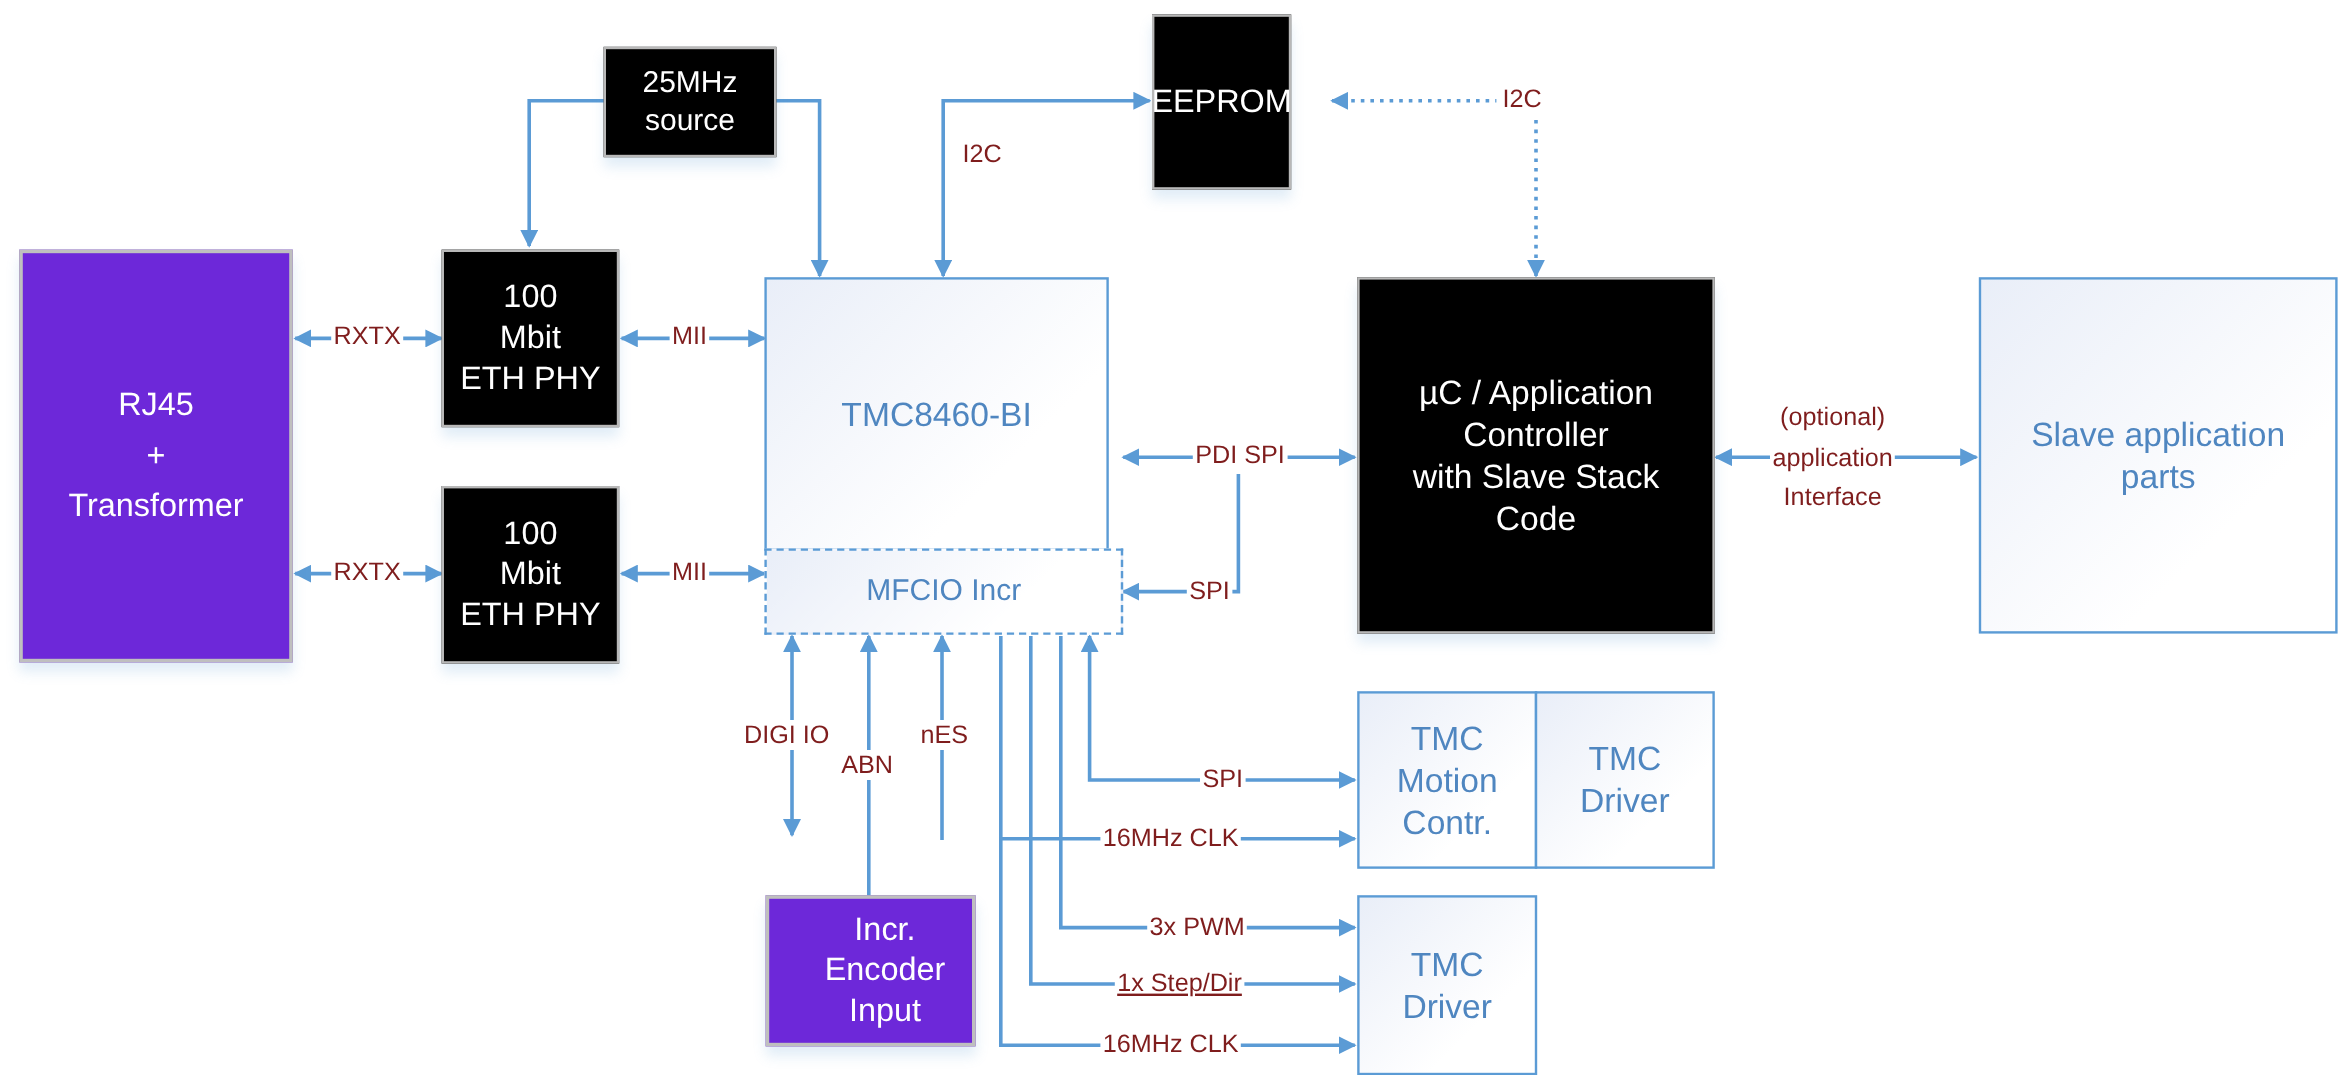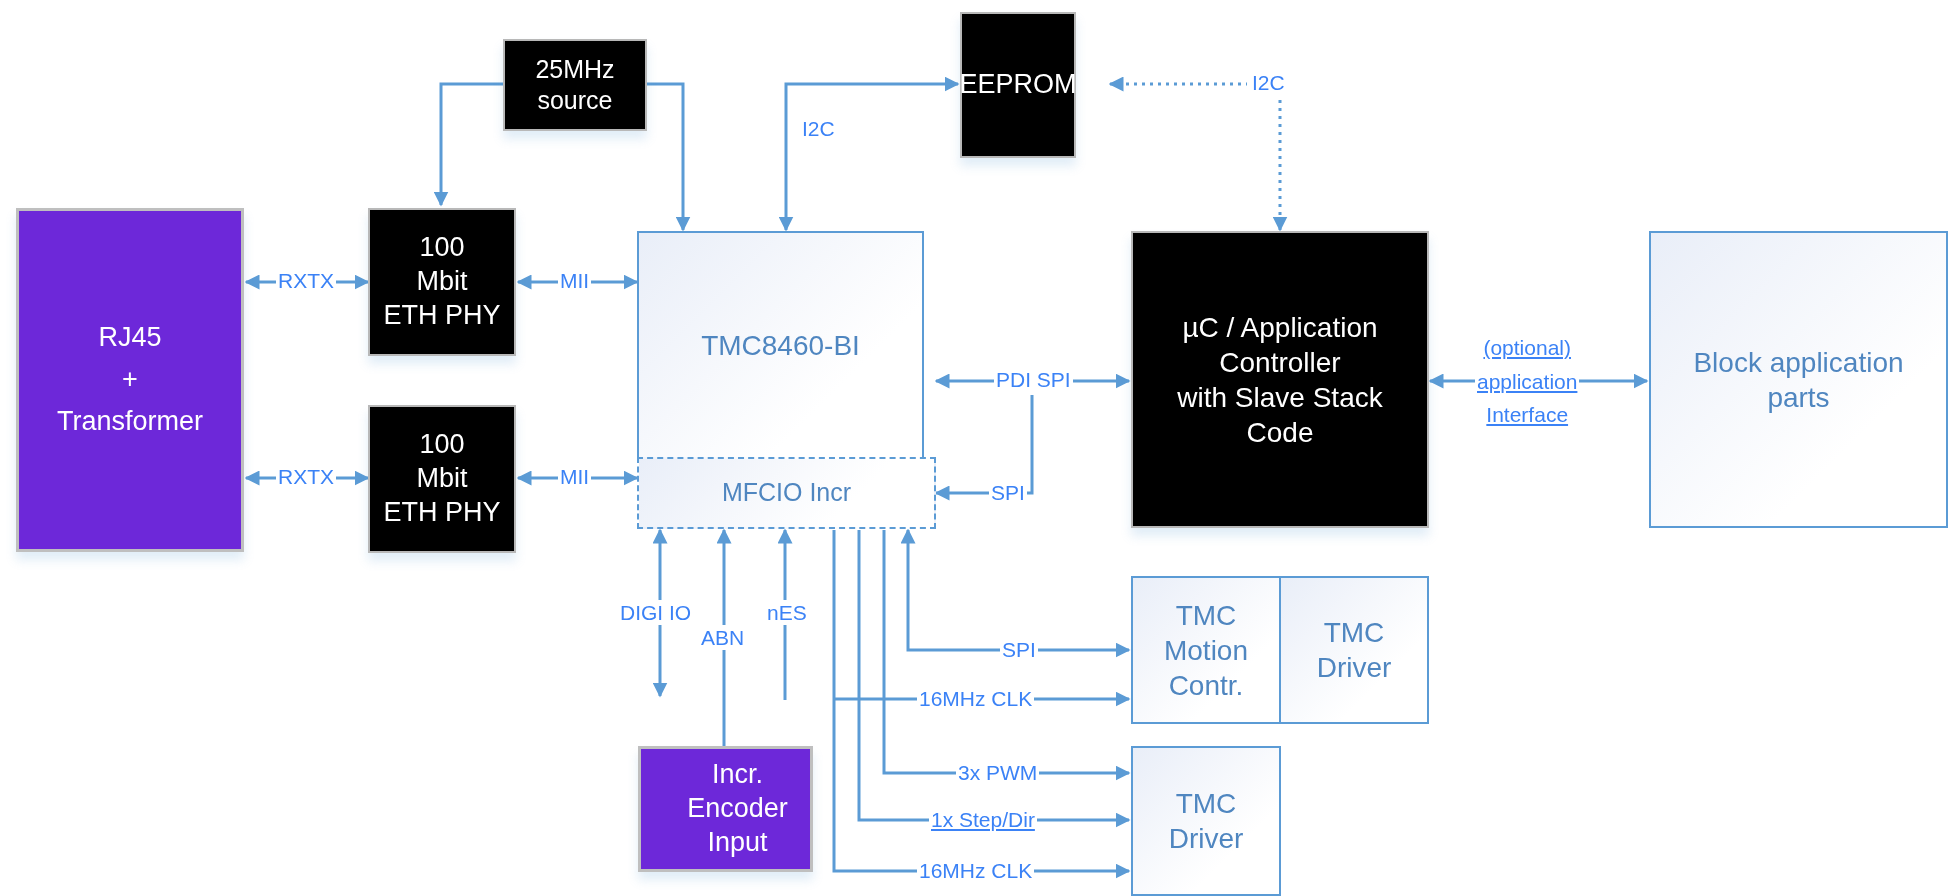--- a/index.html
+++ b/index.html
@@ -7,21 +7,21 @@
          font-family:"Liberation Sans", "DejaVu Sans", sans-serif; }
   .blk { position:absolute; box-sizing:border-box; display:flex; flex-direction:column;
          align-items:center; justify-content:center; text-align:center; line-height:1.25; }
   .black { background:#000; color:#fff; border:2px solid #b8b8b8;
            box-shadow:0 8px 10px rgba(91,155,213,0.18); font-size:27px; }
   .gray  { background:#6d28d9; color:#fff; border:3px solid #bfbfbf;
            box-shadow:0 8px 10px rgba(91,155,213,0.18); font-size:27px; }
   .light { background:linear-gradient(135deg,#e9eef8 0%,#ffffff 70%); color:#4f86c0;
            border:2px solid #5b9bd5; font-size:28px; }
   .dashed { border:2px dashed #5b9bd5; }
-  .lbl { position:absolute; color:#3b82f6; font-size:21px; background:#ffffff; line-height:1.2;
+  .lbl { position:absolute; color:#7f1d1d; font-size:21px; background:#ffffff; line-height:1.2;
          white-space:nowrap; text-align:center; padding:0 2px; }
   .lbl.nobg { background:transparent; }
   svg#wires { position:absolute; left:0; top:0; }
 </style>
 </head>
 <body>
 
 <svg id="wires" width="1948" height="896">
   <defs>
     <marker id="ah" viewBox="0 0 10 10" refX="9" refY="5" markerWidth="5" markerHeight="5" orient="auto-start-reverse">
@@ -96,21 +96,21 @@
 <div class="blk light dashed" style="left:637px;top:457px;width:299px;height:72px;font-size:25px;">
   <span>MFCIO Incr</span>
 </div>
 <div class="blk black" style="left:1131px;top:231px;width:298px;height:297px;font-size:28px;">
   <span style="white-space:pre-line;">µC / Application
 Controller
 with Slave Stack
 Code</span>
 </div>
 <div class="blk light" style="left:1649px;top:231px;width:299px;height:297px;">
-  <span style="white-space:pre-line;">Block application
+  <span style="white-space:pre-line;">Slave application
 parts</span>
 </div>
 <div class="blk light" style="left:1131px;top:576px;width:150px;height:148px;">
   <span style="white-space:pre-line;">TMC
 Motion
 Contr.</span>
 </div>
 <div class="blk light" style="left:1279px;top:576px;width:150px;height:148px;">
   <span style="white-space:pre-line;">TMC
 Driver</span>
@@ -126,21 +126,21 @@
 </div>
 
 <div class="lbl" style="left:276px;top:268px;">RXTX</div>
 <div class="lbl" style="left:276px;top:464px;">RXTX</div>
 <div class="lbl" style="left:558px;top:268px;">MII</div>
 <div class="lbl" style="left:558px;top:464px;">MII</div>
 <div class="lbl nobg" style="left:800px;top:116px;">I2C</div>
 <div class="lbl" style="left:1250px;top:70px;">I2C</div>
 <div class="lbl" style="left:994px;top:367px;">PDI SPI</div>
 <div class="lbl" style="left:989px;top:480px;">SPI</div>
-<div class="lbl" style="left:1475px;top:331px;white-space:pre-line;line-height:1.6;text-decoration:underline;">(optional)
+<div class="lbl" style="left:1475px;top:331px;white-space:pre-line;line-height:1.6;">(optional)
 application
 Interface</div>
 <div class="lbl" style="left:618px;top:600px;">DIGI IO</div>
 <div class="lbl" style="left:699px;top:625px;">ABN</div>
 <div class="lbl" style="left:765px;top:600px;">nES</div>
 <div class="lbl" style="left:1000px;top:637px;">SPI</div>
 <div class="lbl" style="left:917px;top:686px;">16MHz CLK</div>
 <div class="lbl" style="left:956px;top:760px;">3x PWM</div>
 <div class="lbl" style="left:929px;top:807px;text-decoration:underline;">1x Step/Dir</div>
 <div class="lbl" style="left:917px;top:858px;">16MHz CLK</div>

